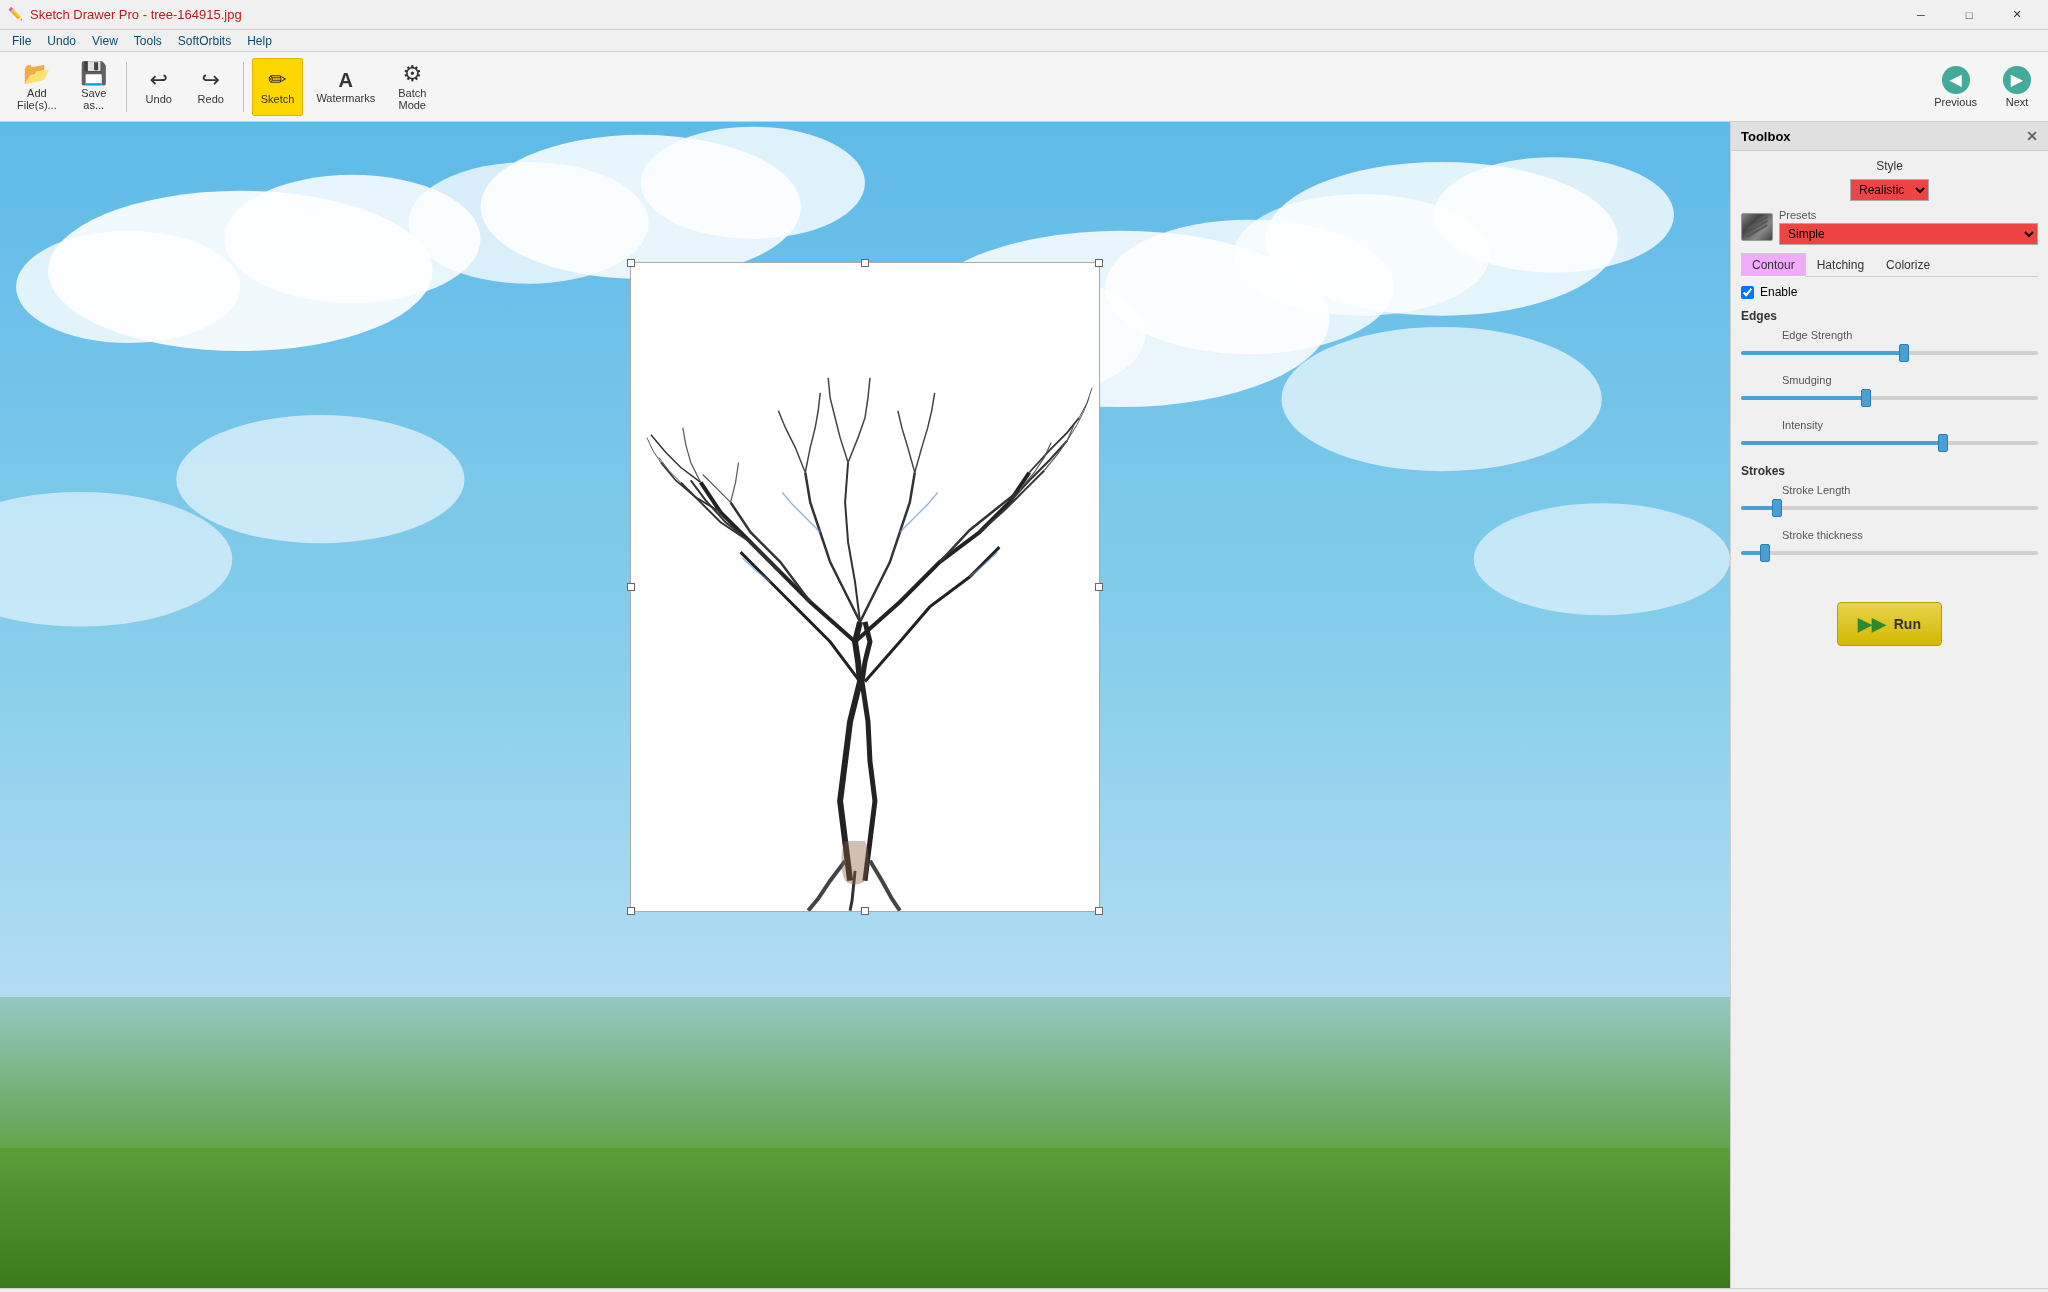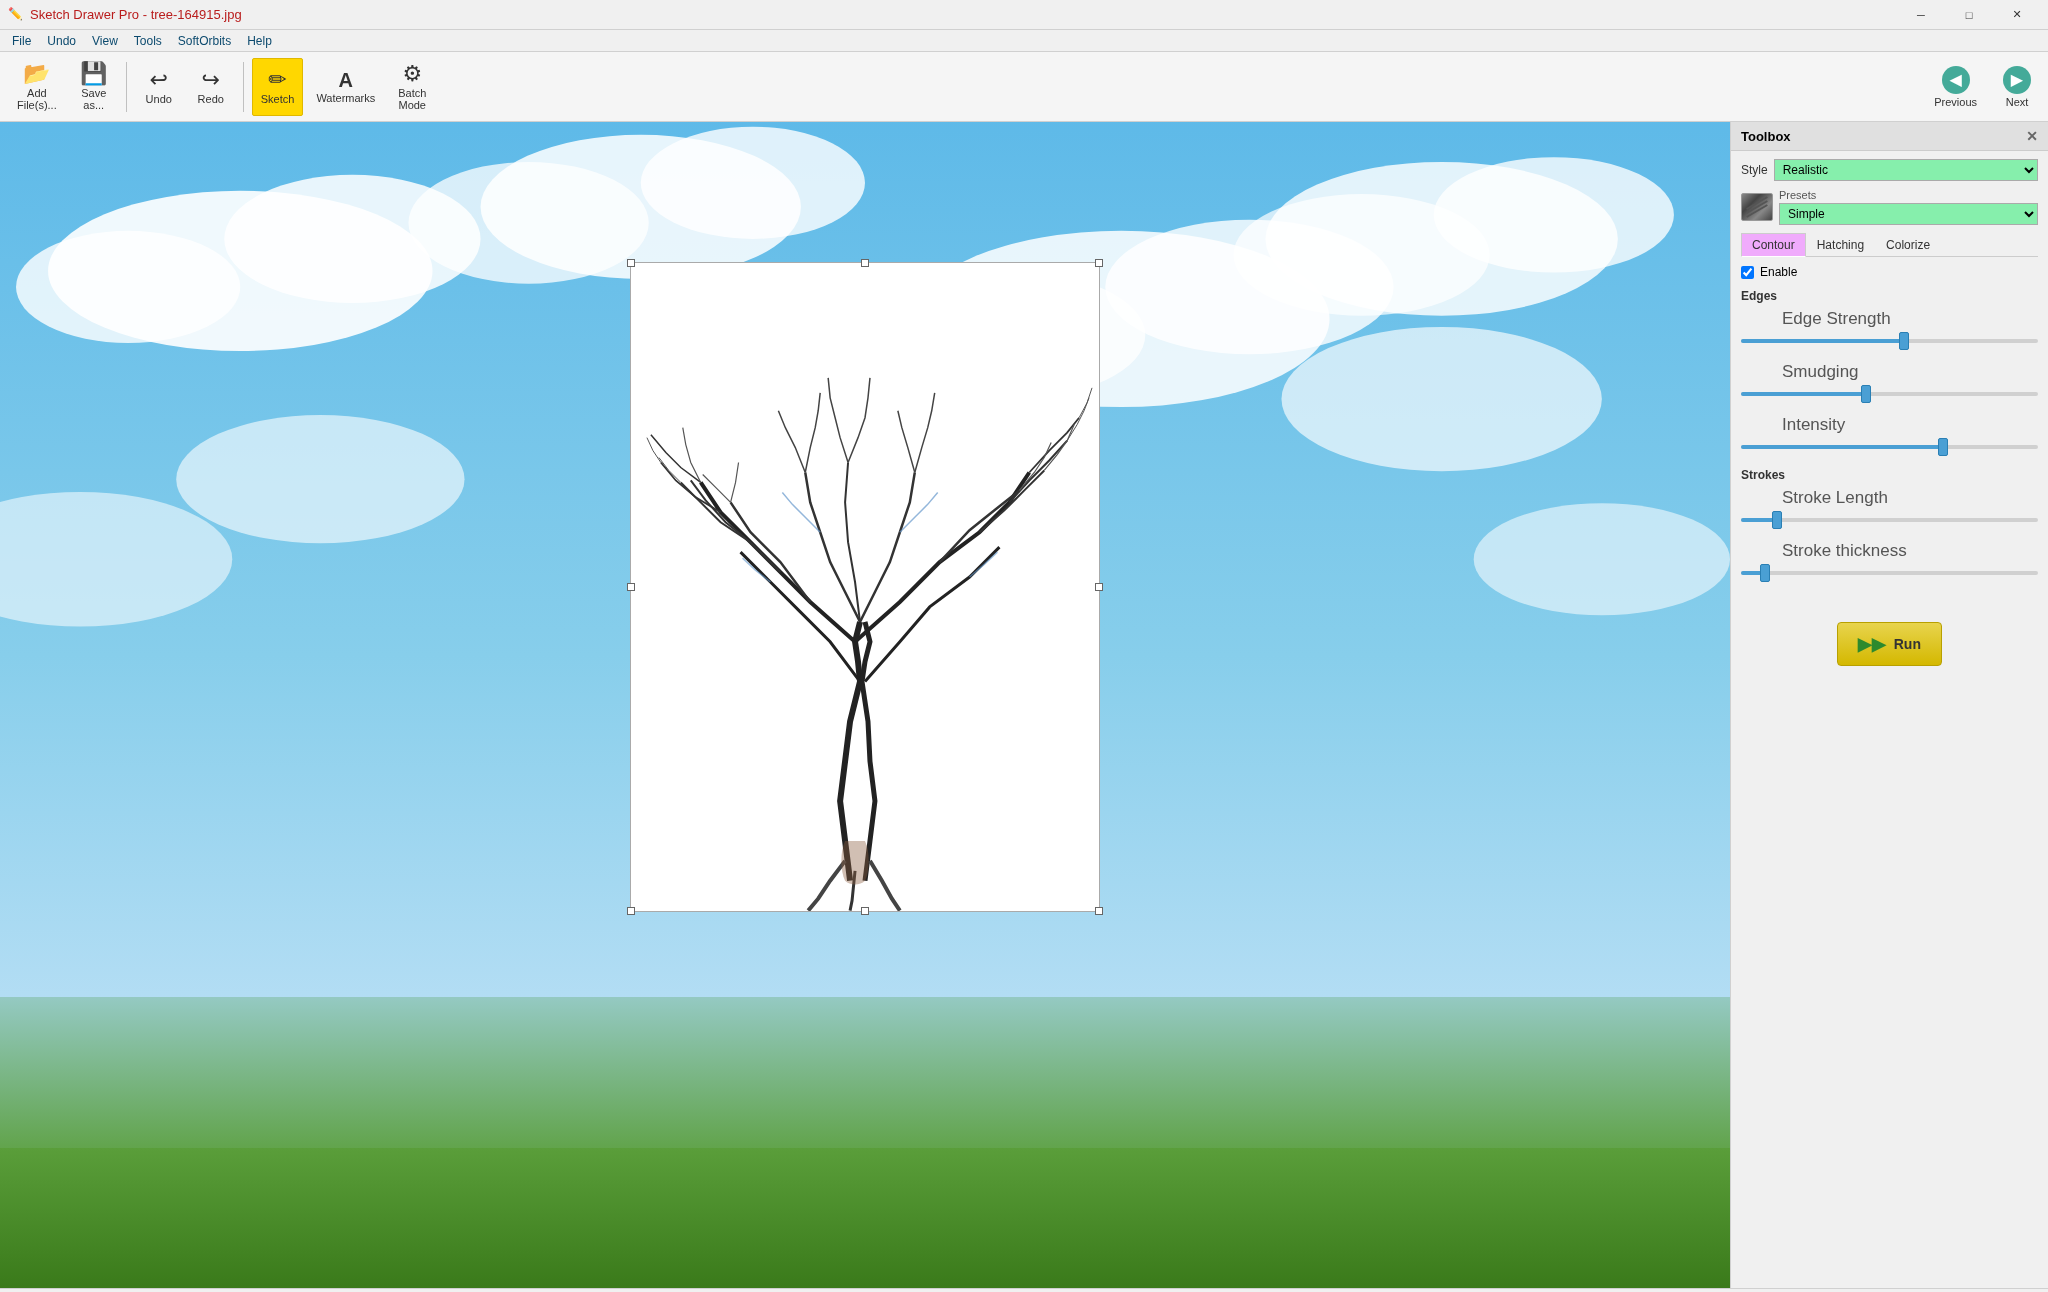--- a/index.html
+++ b/index.html
@@ -132,28 +132,29 @@
       font-size: 14px;
       color: #666;
     }
     .toolbox-content { padding: 8px 10px; }
 
     .form-row {
       display: flex;
       align-items: center;
       margin-bottom: 8px;
       gap: 6px;
+      flex-direction: column;
     }
     .form-label { font-size: 12px; color: #333; white-space: nowrap; }
     .form-select {
       flex: 1;
       font-size: 12px;
       padding: 2px 4px;
       border: 1px solid #aaa;
-      background: #86efac;
+      background: #ef4444;
       cursor: pointer;
     }
 
     .presets-row {
       display: flex;
       align-items: center;
       margin-bottom: 8px;
       gap: 6px;
     }
     .presets-icon {
@@ -211,21 +212,21 @@
       font-weight: bold;
       font-size: 12px;
       color: #333;
       margin-bottom: 6px;
     }
 
     .slider-row {
       margin-bottom: 12px;
     }
     .slider-label {
-      font-size: 17px;
+      font-size: 11px;
       color: #555;
       margin-bottom: 3px;
       padding-left: 41px;
     }
     .slider-container {
       position: relative;
       height: 18px;
       display: flex;
       align-items: center;
     }

